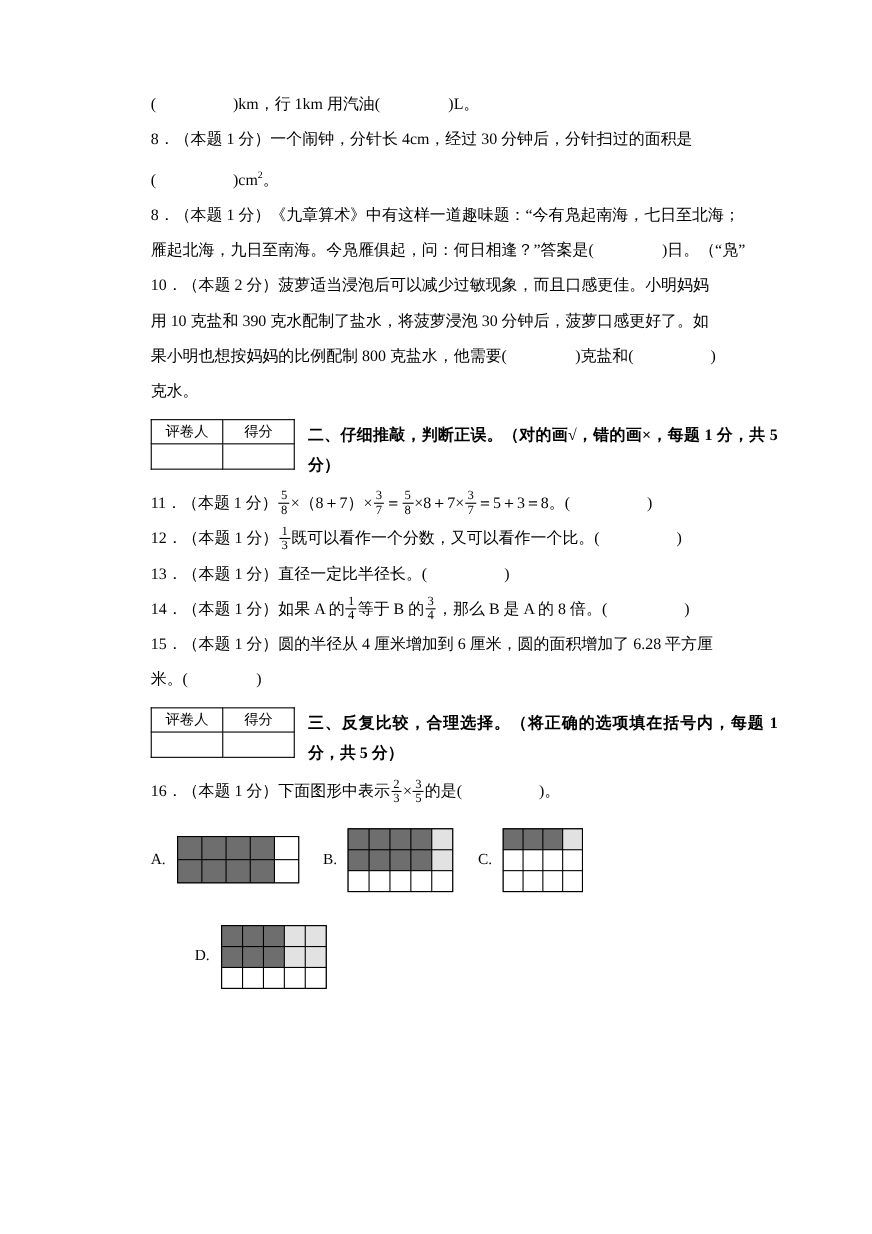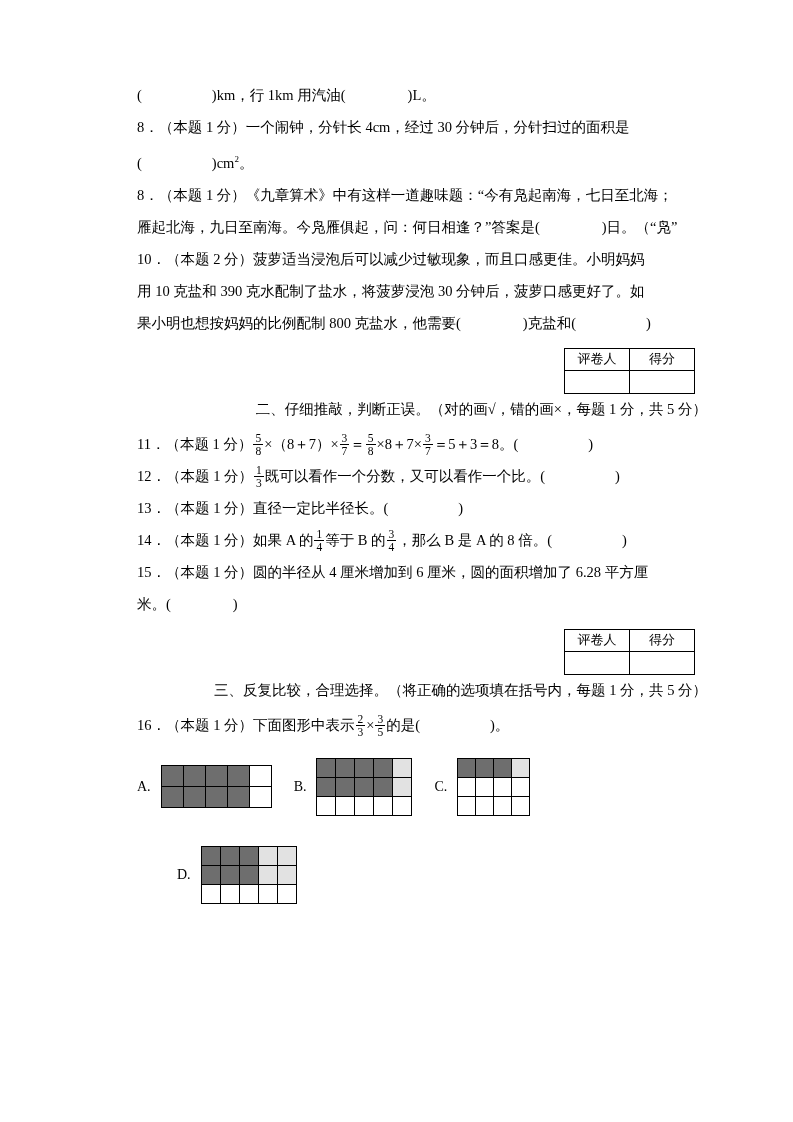--- a/index.html
+++ b/index.html
@@ -49,42 +49,41 @@
     margin: 0 1px;
     position: relative;
     top: -1px;
   }
   .frac .num { display: block; padding: 0 2px; }
   .frac .den { display: block; border-top: 1px solid #000; padding: 0 2px; }
 
   
   .scorewrap {
     display: flex;
-    align-items: flex-end;
+    align-items: flex-start;
     margin: 10px 0 6px 0;
-    flex-direction: column;
   }
   table.scorebox {
     border-collapse: collapse;
     font-size: 13px;
     margin-right: 12px;
     flex: none;
   }
   table.scorebox td {
     border: 1px solid #000;
     width: 60px;
     height: 21px;
     text-align: center;
     vertical-align: middle;
     padding: 0 2px;
   }
   table.scorebox td.empty { height: 22px; }
   .section-title {
     font-size: 14.5px;
-    font-weight: normal;
+    font-weight: bold;
     line-height: 27px;
     padding-top: 2px;
     text-align: justify;
     flex: 1;
   }
 
   
   .choices {
     margin-top: 18px;
     display: flex;
@@ -134,20 +133,21 @@
     <p class="q">8．（本题 1 分）《九章算术》中有这样一道趣味题：“今有凫起南海，七日至北海；</p>
     <p class="q">
       <span>雁起北海，九日至南海。今凫雁俱起，问：何日相逢？”答案是(</span><span class="blank-m"></span><span>)日。（“凫”</span>
     </p>
 
     <p class="q">10．（本题 2 分）菠萝适当浸泡后可以减少过敏现象，而且口感更佳。小明妈妈</p>
     <p class="q">用 10 克盐和 390 克水配制了盐水，将菠萝浸泡 30 分钟后，菠萝口感更好了。如</p>
     <p class="q">
       <span>果小明也想按妈妈的比例配制 800 克盐水，他需要(</span><span class="blank-m"></span><span>)克盐和(</span><span class="blank-l"></span><span>)</span>
     </p>
+    <p class="q">克水。</p>
 
     <div class="scorewrap">
       <table class="scorebox">
         <tbody>
             <tr>
           <td>评卷人</td>
           <td>得分</td>
         </tr>
         <tr>
           <td class="empty"></td>

